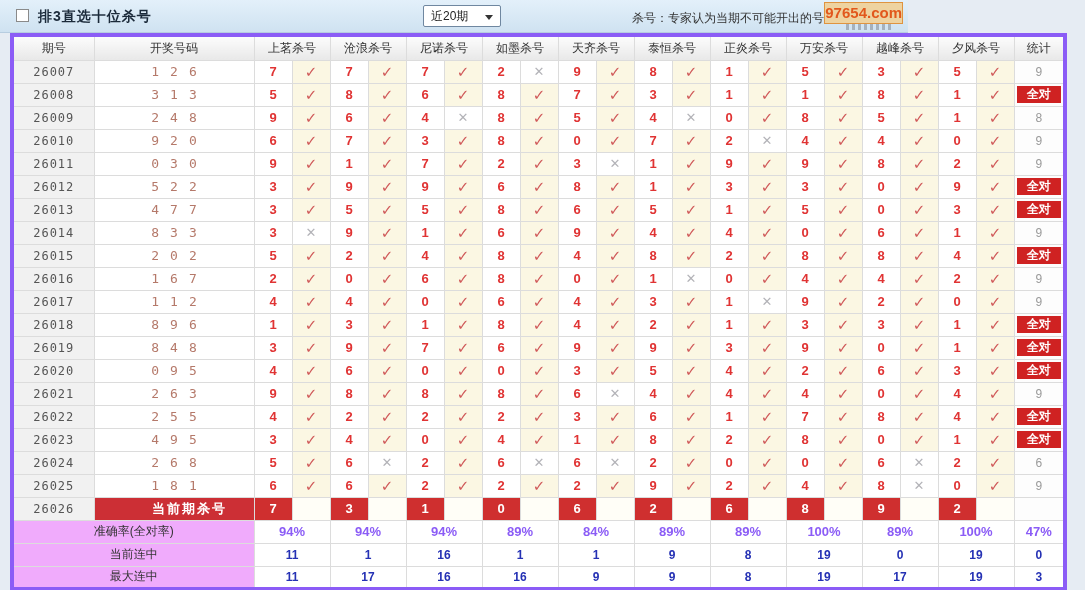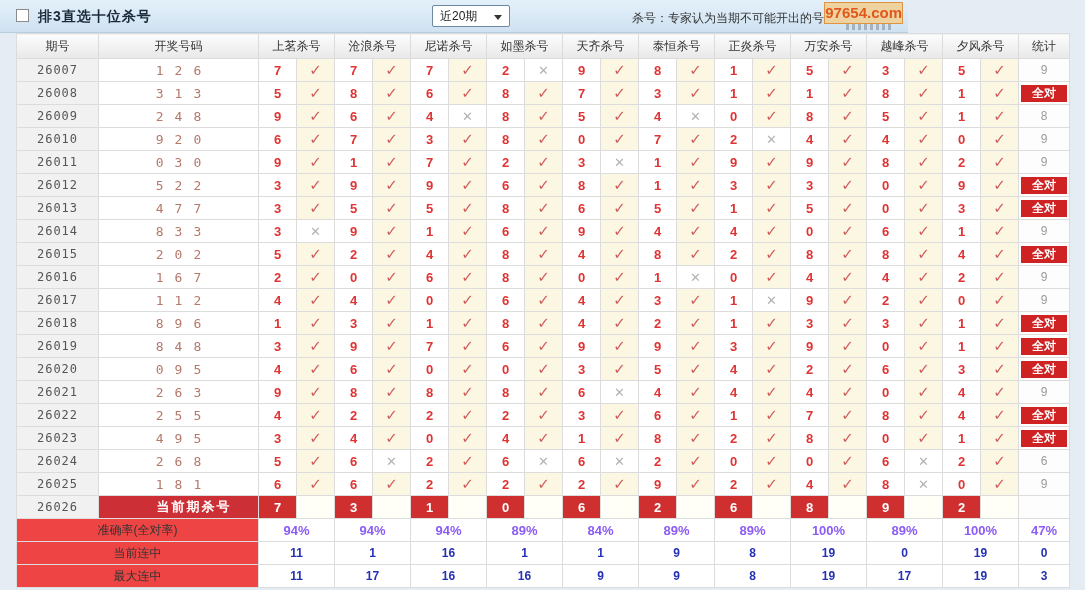--- a/index.html
+++ b/index.html
@@ -9,35 +9,35 @@
 
   
   .topbar { position:relative; height:33px;
     background:linear-gradient(#e3f0fa,#cfe2f1); border-bottom:1px solid #b7cde0; }
   .cb { position:absolute; left:16px; top:9px; width:13px; height:13px;
     background:#fff; border:1px solid #8a8a8a; }
   .title { position:absolute; left:38px; top:8px; font-size:14px; font-weight:bold;
     color:#1b2a3a; letter-spacing:1px; }
   .dropdown { position:absolute; left:423px; top:5px; width:78px; height:22px;
     background:#fff; border:1px solid #6f87a0; border-radius:2px; font-size:12px;
-    color:#222; display:flex; align-items:center; padding-left:7px; cursor:default;margin-left:9px; }
+    color:#222; display:flex; align-items:center; padding-left:7px; cursor:default; }
   .dropdown .arrow { position:absolute; right:7px; top:9px; width:0; height:0;
     border-left:4px solid transparent; border-right:4px solid transparent;
     border-top:5px solid #333; }
   .note { position:absolute; right:72px; top:10px; font-size:12px; color:#333; }
   .obscured { position:absolute; right:14px; top:22px; width:48px; height:8px;
     background:repeating-linear-gradient(90deg,#8d96a0 0 3px,transparent 3px 6px);
     opacity:.65; }
   .watermark { position:absolute; right:5px; top:2px; z-index:5;
     background:#eed3a0; border:1px solid #df9440; color:#e2581c;
     font-size:15px; font-weight:bold; padding:1px 0 2px; }
 
   
-  table { border-collapse:collapse; table-layout:fixed; margin-left:16px;
-    width:1053px; background:#fff; border:1px solid #8b5cf6; }
+  table { border-collapse:collapse; table-layout:fixed; margin-left:10px;
+    width:1053px; background:#fff; border:4px solid #8b5cf6; }
   th,td { border:1px solid #dcdcdc; text-align:center; vertical-align:middle;
     font-size:12px; overflow:hidden; white-space:nowrap; }
   thead tr { height:25px; }
   thead th { background:linear-gradient(#fcfcfc,#e8e8e8); color:#333;
     font-weight:normal; }
   tbody tr { height:23px; }
 
   .pc { background:#f1f1f1; color:#555; letter-spacing:1px;
     font-family:"DejaVu Sans Mono",monospace; font-size:12px; }
   .dc { color:#b5796a; font-family:"DejaVu Sans Mono",monospace; font-size:13px;
@@ -47,21 +47,21 @@
   .mk.ok { background:#fbf7e3; color:#d05a5a; font-weight:bold; }
   .mk.no { background:#fff; color:#b3b3b8; font-size:13px; }
   .mk.cur { background:#fffef7; }
   .st { background:#fdfdfd; }
   .statnum { color:#9a9a9a; font-size:12px; }
   .allright { display:block; margin:2px; background:#cf2222; color:#fff;
     font-size:12px; line-height:17px; font-weight:bold; }
   .banner { background:#cc2f35; color:#fff; font-weight:bold; font-size:13px;
     letter-spacing:2px;padding-left:31px; }
   .rednum { background:#cf2f2f; color:#fff; font-weight:bold; font-size:13px; }
-  .lbl { background:#ef4444; color:#333; }
+  .lbl { background:#f0abfc; color:#333; }
   .pct { color:#8b5cf6; font-weight:bold; font-size:13px; }
   .blu { color:#2531b4; font-weight:bold; font-size:12px; }
 </style>
 </head>
 <body>
 
 <div class="page">
   <div class="topbar">
     <span class="cb"></span>
     <span class="title">排3直选十位杀号</span>

